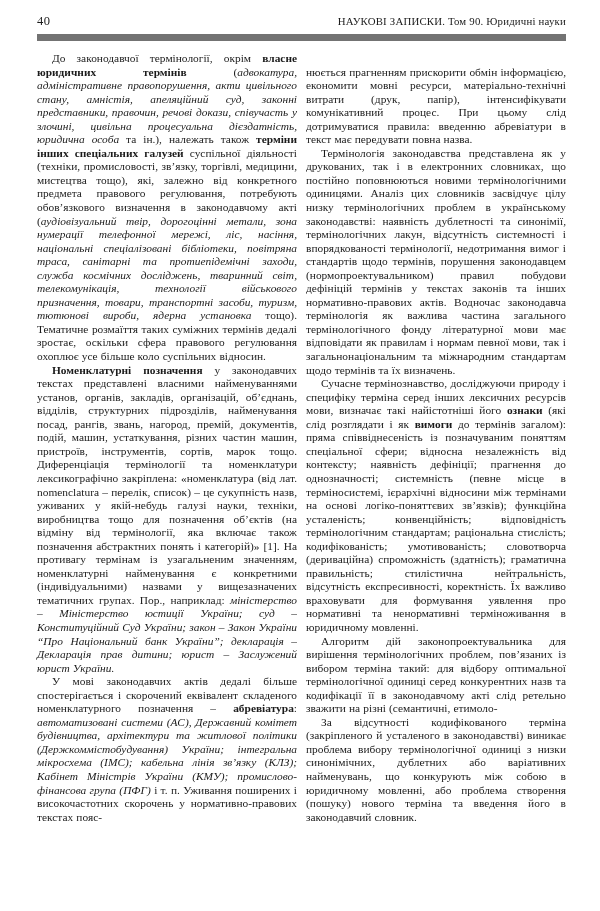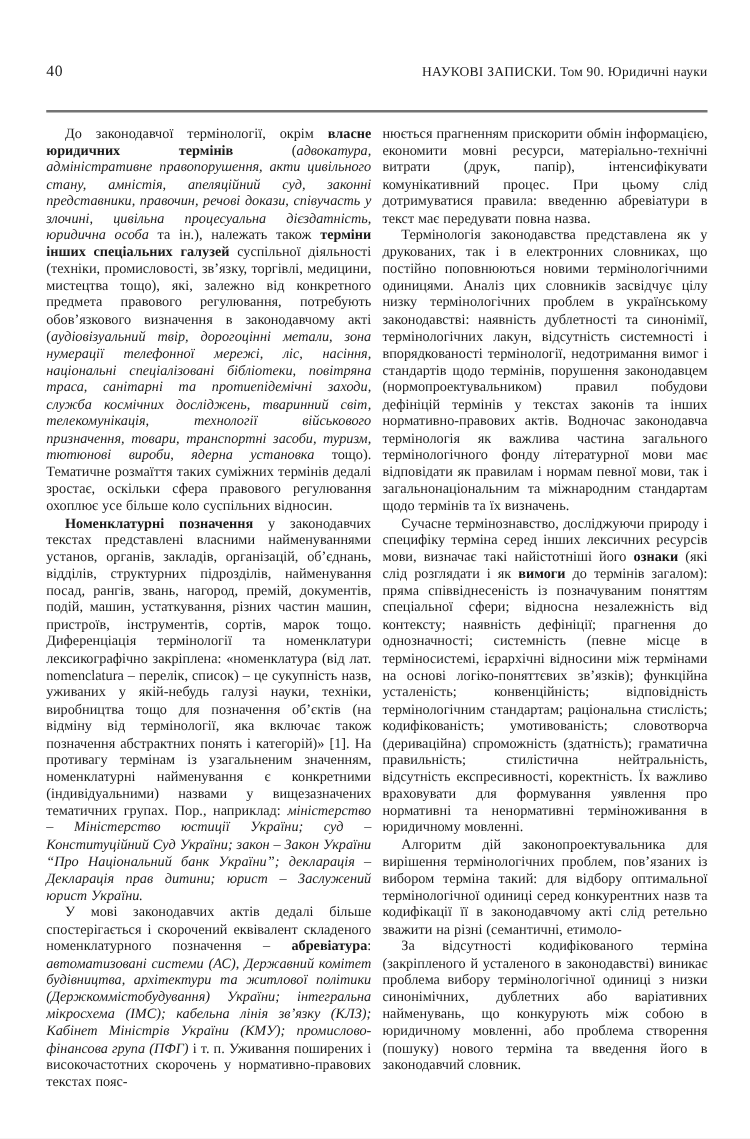--- a/index.html
+++ b/index.html
@@ -12,36 +12,36 @@
     font-family: "Liberation Serif", "DejaVu Serif", serif;
     color: #1b1b1b;
     box-sizing: border-box;
     padding: 14px 34px 0 37px;
     overflow: hidden;
   }
   .header {
     display: flex;
     justify-content: space-between;
     align-items: baseline;
-    border-bottom: 2px solid #737373;
-    padding-bottom: 23px;
-    margin-top: 36px;
+    border-bottom: 7px solid #737373;
+    padding-bottom: 5px;
   }
   .page-number {
     font-size: 12.5px;
     letter-spacing: 0.5px;
   }
   .running-title {
     font-size: 10.8px;
     letter-spacing: 0.2px;
   }
   .columns {
     display: flex;
     gap: 9px;
     margin-top: 11px;
+    align-items: flex-end;
   }
   .col {
     width: 260px;
     flex: 0 0 260px;
     text-align: justify;
     font-size: 11.4px;
     line-height: 13.55px;
     word-spacing: 0.3px;
   }
   .col p.para { margin: 0; }

